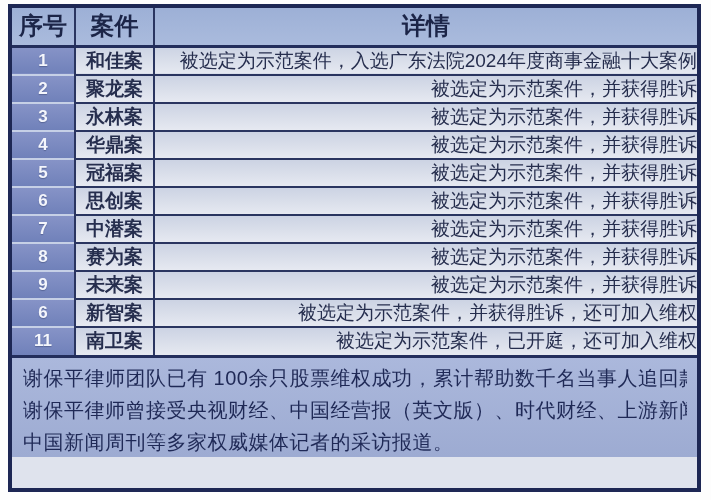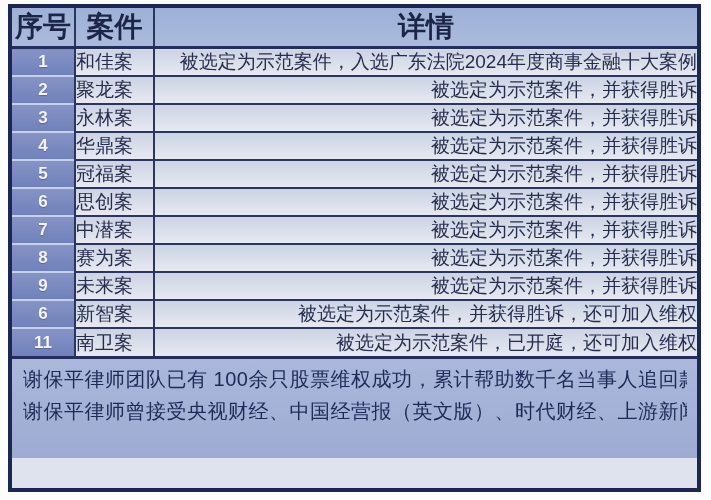--- a/index.html
+++ b/index.html
@@ -39,21 +39,21 @@
     white-space: nowrap;
   }
   
   col.c-num  { width: 63px; }
   col.c-case { width: 79px; }
   
   thead th {
     height: 38px;
     background: linear-gradient(180deg, #9db0d6 0%, #aabbdd 100%);
     color: #1c2548;
-    font-size: 28px;
+    font-size: 24px;
     font-weight: 700;
     text-align: center;
     border-bottom: 3px solid #232e5c;
   }
   thead th.h-num  { border-right: 2px solid #2a3560; }
   thead th.h-case { border-right: 2px solid #2a3560; }
   
   tbody td { height: 28px; font-size: 19px; }
   tbody td.col-num {
     background: linear-gradient(180deg, #8693c7 0%, #7081ba 100%);
@@ -62,23 +62,24 @@
     font-size: 17px;
     text-align: center;
     border-right: 2px solid #2a3560;
     border-top: 2px solid #c6d0e6;
     text-shadow: 0 1px 1px rgba(30,40,80,0.35);
   }
   tbody tr:first-child td.col-num { border-top: none; }
   tbody td.col-case {
     background: linear-gradient(180deg, #ccd3e3 0%, #e6e9f1 100%);
     color: #262e4e;
-    text-align: left;
+    text-align: center;
     border-right: 2px solid #2a3560;
     border-top: 2px solid #2a3560;
+    font-weight: bold;
   }
   tbody td.col-detail {
     background: linear-gradient(180deg, #ccd3e3 0%, #e6e9f1 100%);
     color: #262e4e;
     text-align: right;
     padding-left: 20px;
     border-top: 2px solid #2a3560;
   }
   tbody tr:first-child td.col-case,
   tbody tr:first-child td.col-detail { border-top: none; }
@@ -173,16 +174,17 @@
             <td class="col-num">11</td>
             <td class="col-case">南卫案</td>
             <td class="col-detail">被选定为示范案件，已开庭，还可加入维权</td>
           </tr>
         </tbody>
     </table>
 
     <div class="footer-note">
         <div class="footer-line">谢保平律师团队已有 100余只股票维权成功，累计帮助数千名当事人追回款项。</div>
         <div class="footer-line">谢保平律师曾接受央视财经、中国经营报（英文版）、时代财经、上游新闻、</div>
+        <div class="footer-line">中国新闻周刊等多家权威媒体记者的采访报道。</div>
       </div>
 
   </div>
 </div>
 
 </body></html>

